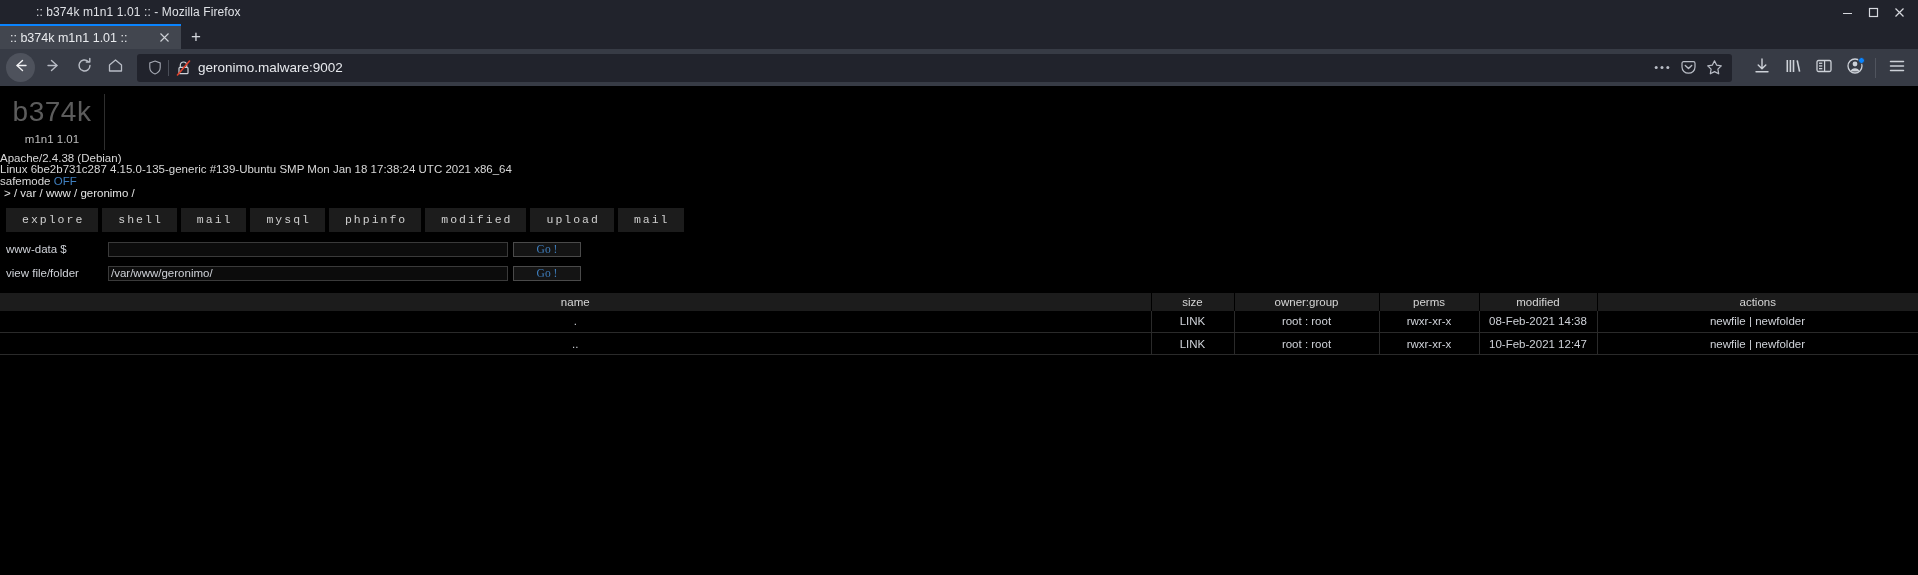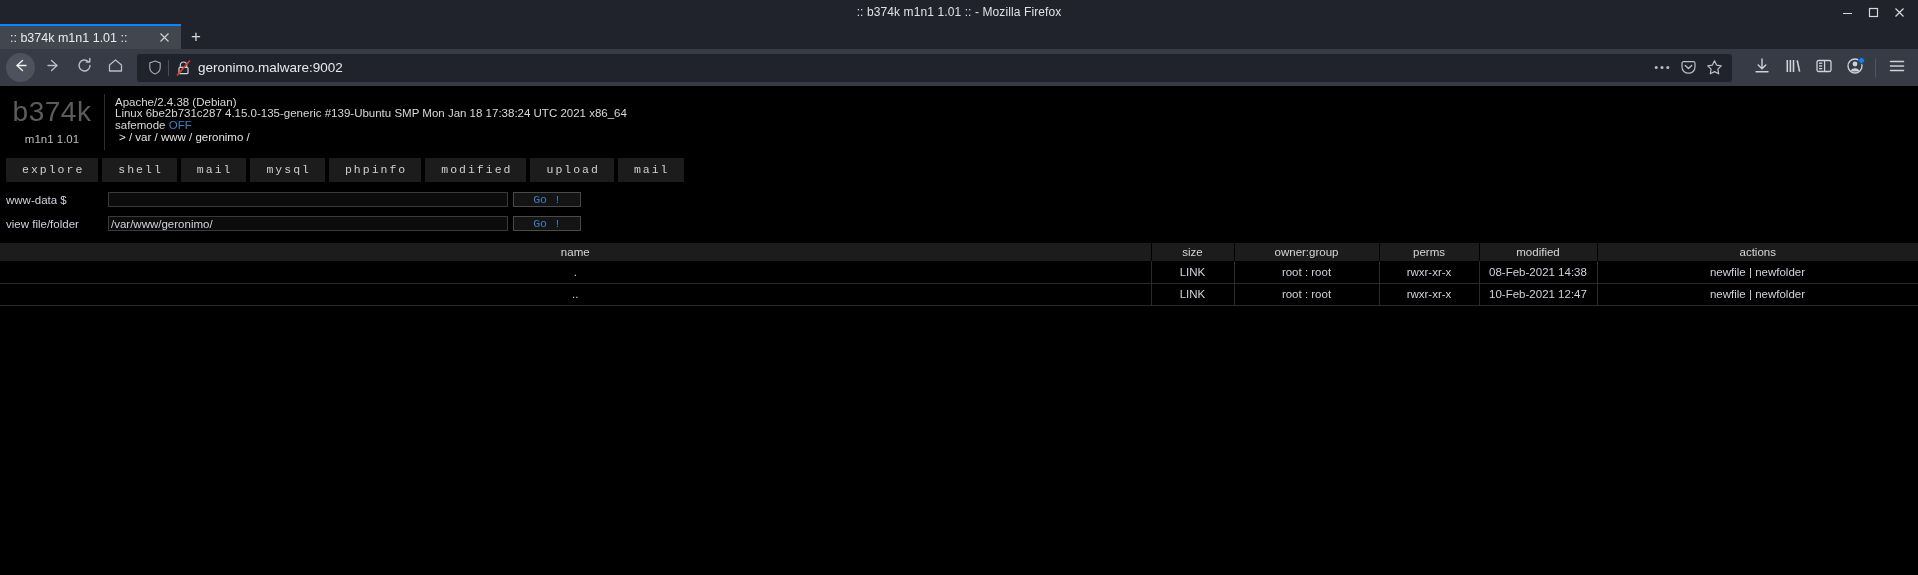--- a/index.html
+++ b/index.html
@@ -8,21 +8,21 @@
     background: #000;
     font-family: "Liberation Sans", sans-serif;
     overflow: hidden;
   }
 
   
   #browser { width: 1918px; height: 575px; display: flex; flex-direction: column; }
 
   .titlebar {
     height: 24px; background: #21232c; position: relative;
-    display: flex; align-items: center; justify-content: center; flex: 0 0 24px;
+    display: flex; align-items: center; flex: 0 0 24px; padding-left: 36px;
   }
   .titlebar-text { color: #dfe1e6; font-size: 12px; letter-spacing: .1px; }
   .winctl { position: absolute; right: 6px; top: 0; height: 24px; display: flex; align-items: center; gap: 0px; }
   .winbtn { width: 26px; height: 24px; display: flex; align-items: center; justify-content: center; color: #d6d8de; }
   .winbtn svg { display: block; }
 
   .tabstrip {
     height: 25px; background: #21232c; display: flex; align-items: flex-end; flex: 0 0 25px; padding-left: 0px;
   }
   .tab {
@@ -61,21 +61,21 @@
   .tbico { width: 31px; height: 29px; display: flex; align-items: center; justify-content: center; color: #cdd1d8; position: relative; }
   .acct-badge {
     position: absolute; top: 4px; right: 5px; width: 7px; height: 7px; border-radius: 50%;
     background: #0a84ff; border: 1px solid #373b45;
   }
   .tb-divider { width: 1px; height: 20px; background: #50545e; margin: 0 5px; }
 
   
   .page { flex: 1; background: #000; overflow: hidden; position: relative; }
 
-  .hdr { display: flex; align-items: flex-start; padding: 8px 0 0 0; }
+  .hdr { display: flex; align-items: flex-start; padding: 8px 0 0 0; flex-direction: column; }
   .logo-box {
     width: 105px; text-align: center; padding-top: 3px;
     border-right: 1px solid #2e2e2e; margin-right: 10px; min-height: 56px;
   }
   .logo-main { color: #5c5c5c; font-size: 28px; line-height: 30px; letter-spacing: .5px; }
   .logo-sub { color: #bdbdbd; font-size: 11.5px; margin-top: 6px; }
 
   .sysinfo { font-size: 11.5px; line-height: 10.8px; color: #d8d8d8; padding-top: 3px; }
   .sysinfo div { line-height: 11px; padding: 0 0 0.4px 0; white-space: nowrap; }
   .sysinfo .c-off { color: #3f7fbf; }
@@ -94,21 +94,21 @@
   .form-row { display: flex; align-items: center; height: 19px; margin-bottom: 5px; }
   .form-label { width: 108px; color: #cfd2d8; font-size: 11.5px; padding-left: 6px; }
   .form-input {
     width: 400px; height: 15px; background: #0c0c0c; border: 1px solid #3a3a3a;
     color: #cfd2d8; font-size: 11.5px; padding: 0 2px; outline: none;
     font-family: "Liberation Sans", sans-serif;
   }
   .go-btn {
     width: 68px; height: 15px; background: #141414; border: 1px solid #4a4a4a;
     color: #3f7fbf; font-size: 11.5px; margin-left: 5px; line-height: 13px;
-    font-family: Liberation Mono, monospace; padding: 0;
+    font-family: Liberation Serif, serif; padding: 0;
   }
 
   
   table.files { width: 1918px; border-collapse: collapse; margin-top: 10px; table-layout: fixed; border-radius: 22px; }
   table.files th {
     background: #1c1c1c; color: #d6d6d6; font-size: 11.5px; font-weight: normal;
     height: 18px; border-right: 1px solid #000; text-align: center; padding: 0;
   }
   table.files th:last-child { border-right: 0; }
   table.files td {

